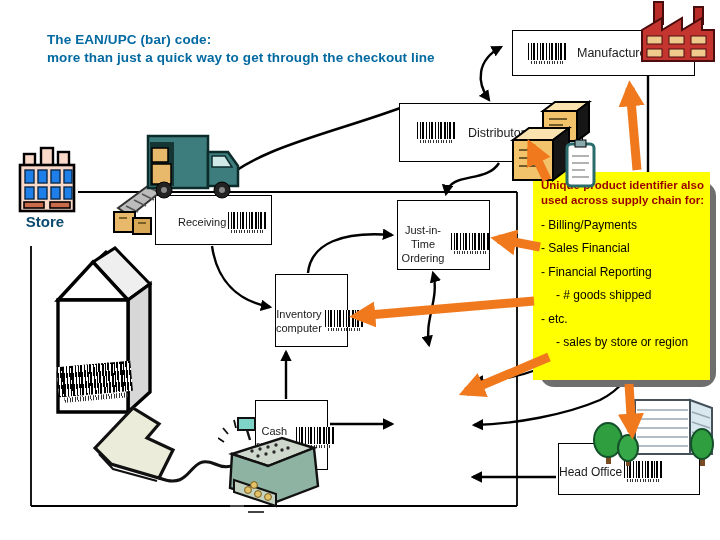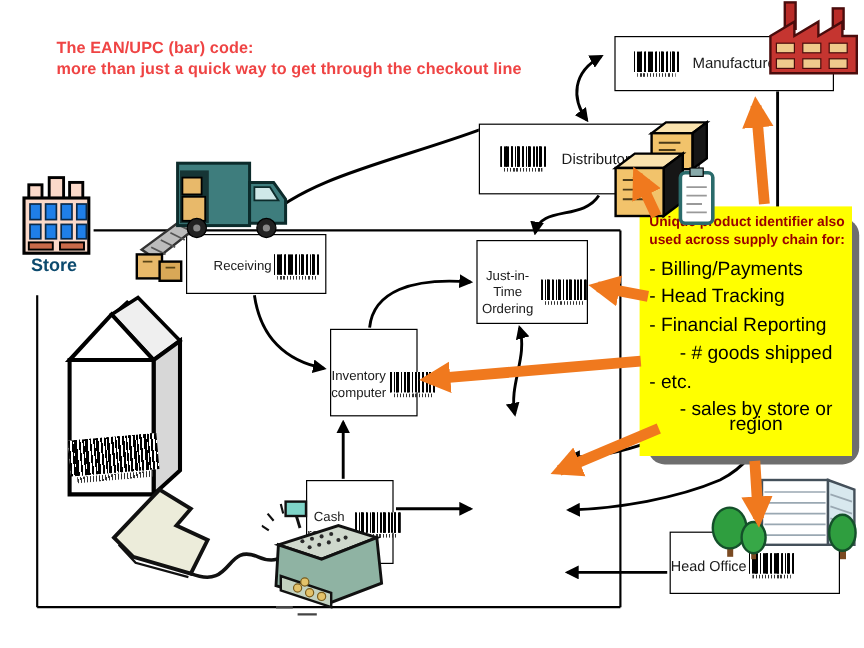--- a/index.html
+++ b/index.html
@@ -3,21 +3,21 @@
 <meta charset="utf-8">
 <style>
   html,body{margin:0;padding:0;background:#fff;}
   .stage{position:relative;width:720px;height:540px;background:#fff;overflow:hidden;
          font-family:"Liberation Sans", sans-serif;}
   .layer{position:absolute;left:0;top:0;width:720px;height:540px;}
   .z1{z-index:1}.z4{z-index:4}
 
   
   .titleblock{position:absolute;left:47px;top:31px;z-index:2;font-weight:bold;
-              font-size:13.5px;line-height:17.5px;color:#ef4444;letter-spacing:.1px;white-space:nowrap;}
+              font-size:13.5px;line-height:17.5px;color:#0369a1;letter-spacing:.1px;white-space:nowrap;}
 
   
   .node{position:absolute;background:#fff;border:1.4px solid #000;box-sizing:border-box;
         display:flex;align-items:center;color:#1a1a1a;z-index:2;font-size:11px;line-height:14px;}
   .node .lbl{display:block;text-align:center;}
   .row{flex-direction:row;justify-content:flex-start;}
   .col{flex-direction:row;justify-content:flex-start;}
   .manu{left:512px;top:30px;width:183px;height:46px;gap:11px;padding-left:15px;font-size:12.5px;}
   .dist{left:399px;top:103px;width:184px;height:59px;gap:13px;padding-left:17px;font-size:12.5px;}
   .recv{left:155px;top:195px;width:117px;height:50px;padding:4px 0 0 22px;gap:2px;}
@@ -39,22 +39,22 @@
   .bigbc{position:absolute;left:58px;top:364px;width:74px;z-index:3;transform:rotate(-5deg);}
   .bigbc .bars{height:30px;}
   .bigbc .bcn{height:5px;}
 
   
   .co-shadow{position:absolute;left:540px;top:182px;width:176px;height:205px;background:#6e6e6e;
              border-radius:14px;z-index:2;}
   .callout{position:absolute;left:533px;top:172px;width:177px;height:208px;background:var(--callout-bg,#FFFF00);
            z-index:2;box-sizing:border-box;padding:6px 6px 0 8px;}
   .co-head{font-weight:bold;font-size:11.5px;line-height:14.5px;color:var(--callout-heading,#990000);}
-  .co-item{font-size:16px;color:#000;margin-top:11.5px;line-height:12px;}
-  .co-item.ind{padding-left:15px;text-align:center;}
+  .co-item{font-size:12px;color:#000;margin-top:11.5px;line-height:12px;}
+  .co-item.ind{padding-left:15px;}
 
   .storelabel{position:absolute;left:8px;top:213px;width:74px;text-align:center;z-index:2;
               font-weight:bold;font-size:15px;color:#0c4a6e;}
   .art{position:absolute;z-index:3;}
   svg{display:block;}
 </style>
 </head>
 <body>
 
 <div class="stage">
@@ -162,21 +162,21 @@
       </span>
   </div>
 
   <div class="storelabel">Store</div>
 
   <div class="co-shadow"></div>
   <div class="callout">
     <div class="co-head">Unique product identifier also used across supply chain for:</div>
     <div>
         <div class="co-item">- Billing/Payments</div>
-        <div class="co-item">- Head Tracking</div>
+        <div class="co-item">- Sales Financial</div>
         <div class="co-item">- Financial Reporting</div>
         <div class="co-item ind">- # goods shipped</div>
         <div class="co-item">- etc.</div>
         <div class="co-item ind">- sales by store or region</div>
       </div>
   </div>
 
   <svg class="art" style="left:636px;top:0px" width="84" height="64" viewBox="0 0 84 64">
     <rect x="18" y="2" width="9" height="22" fill="#b92b27" stroke="#4a0c0c" stroke-width="2"></rect>
     <rect x="58" y="7" width="9" height="17" fill="#b92b27" stroke="#4a0c0c" stroke-width="2"></rect>

